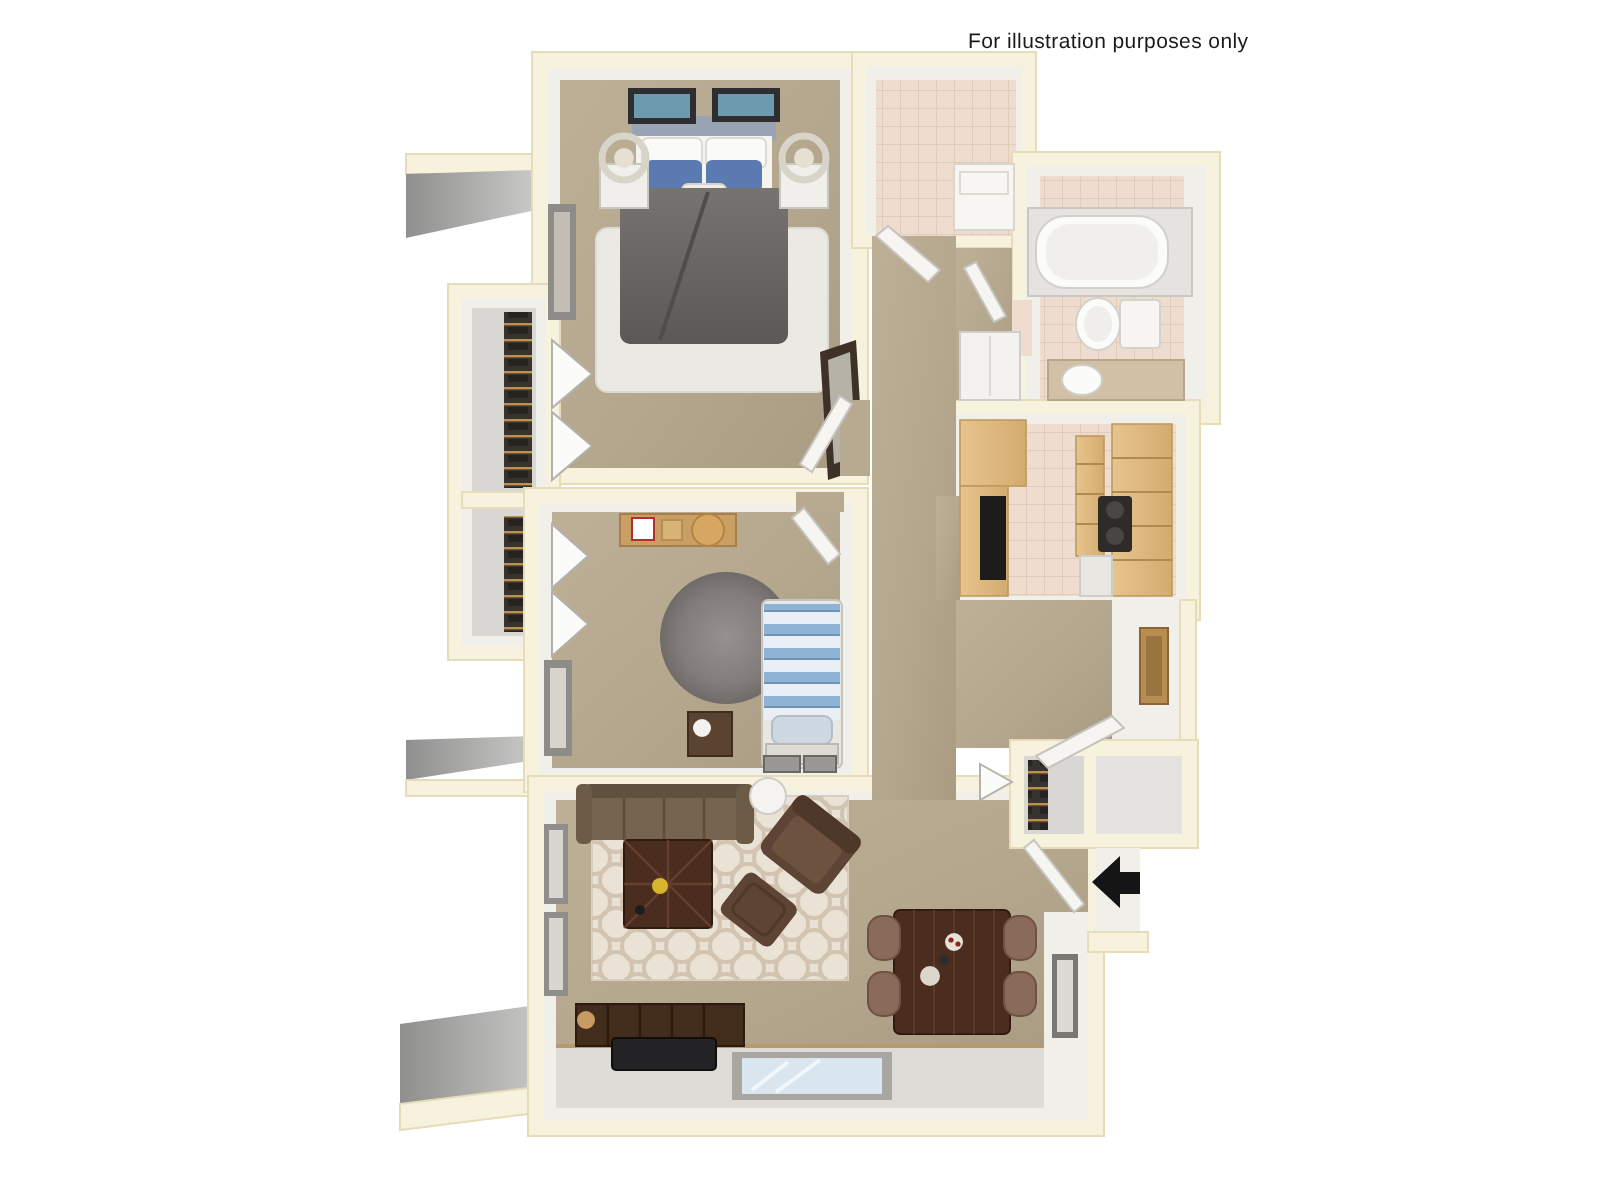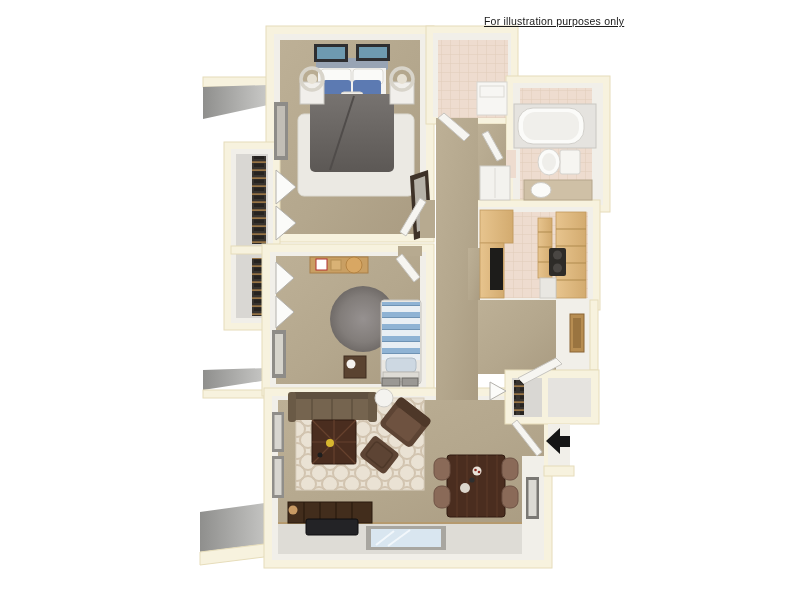--- a/index.html
+++ b/index.html
@@ -1,19 +1,19 @@
 <!DOCTYPE html>
 <html style="--background: #ffffff; --wall_cream: #f7f2de; --wall_face: #f1efe9; --carpet_tan: #b7aa90; --tile_pink: #eedccf; --closet_floor_gray: #d9d7d3; --exterior_ledge_gray: #a5a5a3; --wood_cabinet: #e0bd87; --sofa_brown: #75644f; --armchair_brown: #5d4434; --table_wood_dark: #4a2d1f; --dining_chair: #8a6a58; --tv_console: #422d1c; --duvet_gray: #6a6663; --bed_pillow_blue: #5c7ab2; --bed2_stripe_blue: #8fb3d4; --area_rug_white: #ebe9e3; --trellis_rug: #eae2d4; --round_rug_gray: #878280; --window_glass: #d9e6f0; --arrow_black: #151515;"><head>
 <meta charset="utf-8">
 <style>
   html,body{margin:0;padding:0;background:#fff;}
   #stage{position:relative;width:800px;height:600px;background:var(--background,#ffffff);overflow:hidden;
          font-family:"Liberation Sans",sans-serif;}
   #disclaimer{position:absolute;left:484px;top:14px;font-size:10.5px;line-height:14px;color:#1a1a1a;
-              letter-spacing:.2px;text-decoration:underline;}
+              letter-spacing:.2px;}
   svg{position:absolute;left:0;top:0;}
   .wall{fill:var(--wall_cream,#f7f2de);stroke:#e6dcba;stroke-width:1;}
   .wallface{fill:var(--wall_face,#f1efe9);}
   .carpet{fill:url(#carpetGrad);}
   .tile{fill:url(#tilePat);}
   .grayfloor{fill:#d9d7d3;}
   .door{fill:#f6f5f1;stroke:#c6c4bf;stroke-width:1;}
   .chev{fill:#fbfbf9;stroke:#b3b1ac;stroke-width:1;}
   .wood{fill:url(#woodGrad);stroke:#c09a5e;stroke-width:.8;}
 </style>

